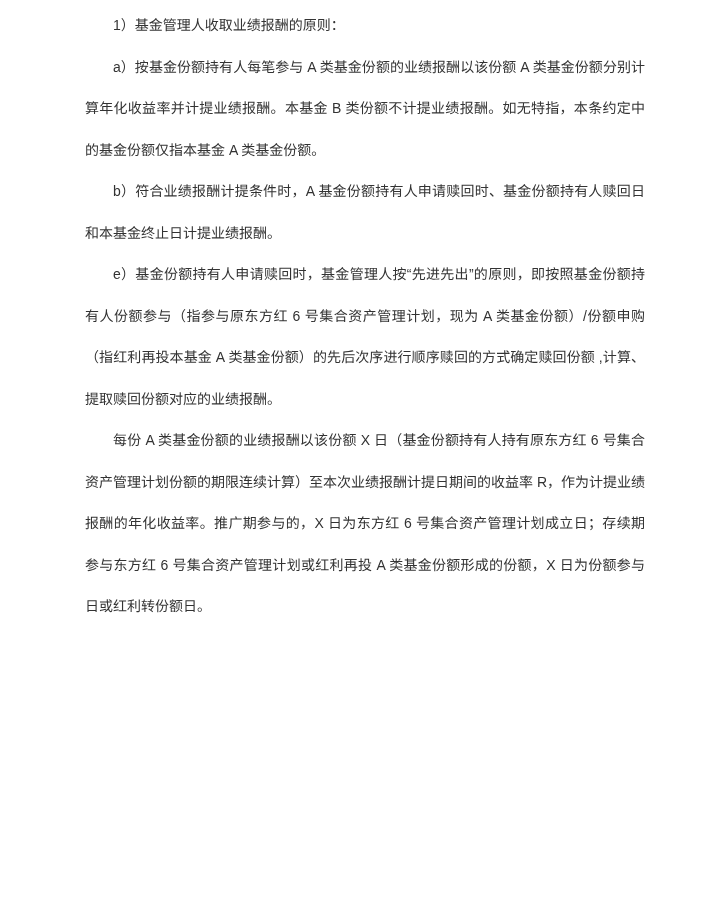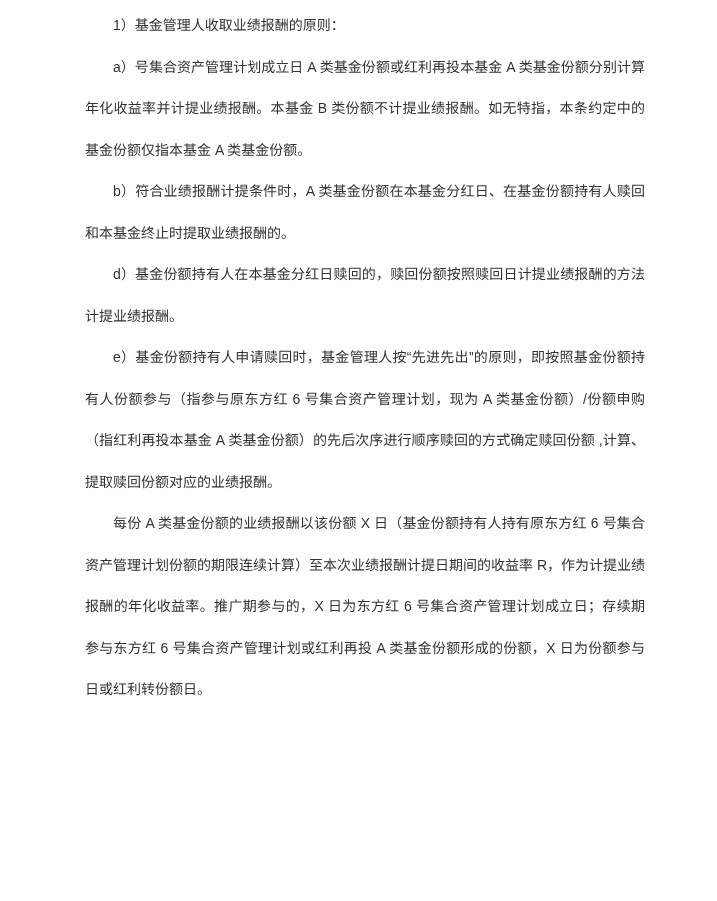--- a/index.html
+++ b/index.html
@@ -31,18 +31,17 @@
   }
   .indent {
     text-indent: 2em;
   }
 </style>
 </head>
 <body>
 
 <div class="page">
   <p class="para indent">1）基金管理人收取业绩报酬的原则：</p>
-  <p class="para indent">a）号集合资产管理计划成立日 A 类基金份额或红利再投本基金 A 类基金份额分别计算年化收益率并计提业绩报酬。本基金 B 类份额不计提业绩报酬。如无特指，本条约定中的基金份额仅指本基金 A 类基金份额。</p>
-  <p class="para indent">b）符合业绩报酬计提条件时，A 类基金份额在本基金分红日、在基金份额持有人赎回和本基金终止时提取业绩报酬的。</p>
-  <p class="para indent">d）基金份额持有人在本基金分红日赎回的，赎回份额按照赎回日计提业绩报酬的方法计提业绩报酬。</p>
+  <p class="para indent">a）按基金份额持有人每笔参与 A 类基金份额的业绩报酬以该份额 A 类基金份额分别计算年化收益率并计提业绩报酬。本基金 B 类份额不计提业绩报酬。如无特指，本条约定中的基金份额仅指本基金 A 类基金份额。</p>
+  <p class="para indent">b）符合业绩报酬计提条件时，A 基金份额持有人申请赎回时、基金份额持有人赎回日和本基金终止日计提业绩报酬。</p>
   <p class="para indent">e）基金份额持有人申请赎回时，基金管理人按“先进先出”的原则，即按照基金份额持有人份额参与（指参与原东方红 6 号集合资产管理计划，现为 A 类基金份额）/份额申购（指红利再投本基金 A 类基金份额）的先后次序进行顺序赎回的方式确定赎回份额 ,计算、提取赎回份额对应的业绩报酬。</p>
   <p class="para indent">每份 A 类基金份额的业绩报酬以该份额 X 日（基金份额持有人持有原东方红 6 号集合资产管理计划份额的期限连续计算）至本次业绩报酬计提日期间的收益率 R，作为计提业绩报酬的年化收益率。推广期参与的，X 日为东方红 6 号集合资产管理计划成立日；存续期参与东方红 6 号集合资产管理计划或红利再投 A 类基金份额形成的份额，X 日为份额参与日或红利转份额日。</p>
 </div>
 
 </body></html>

